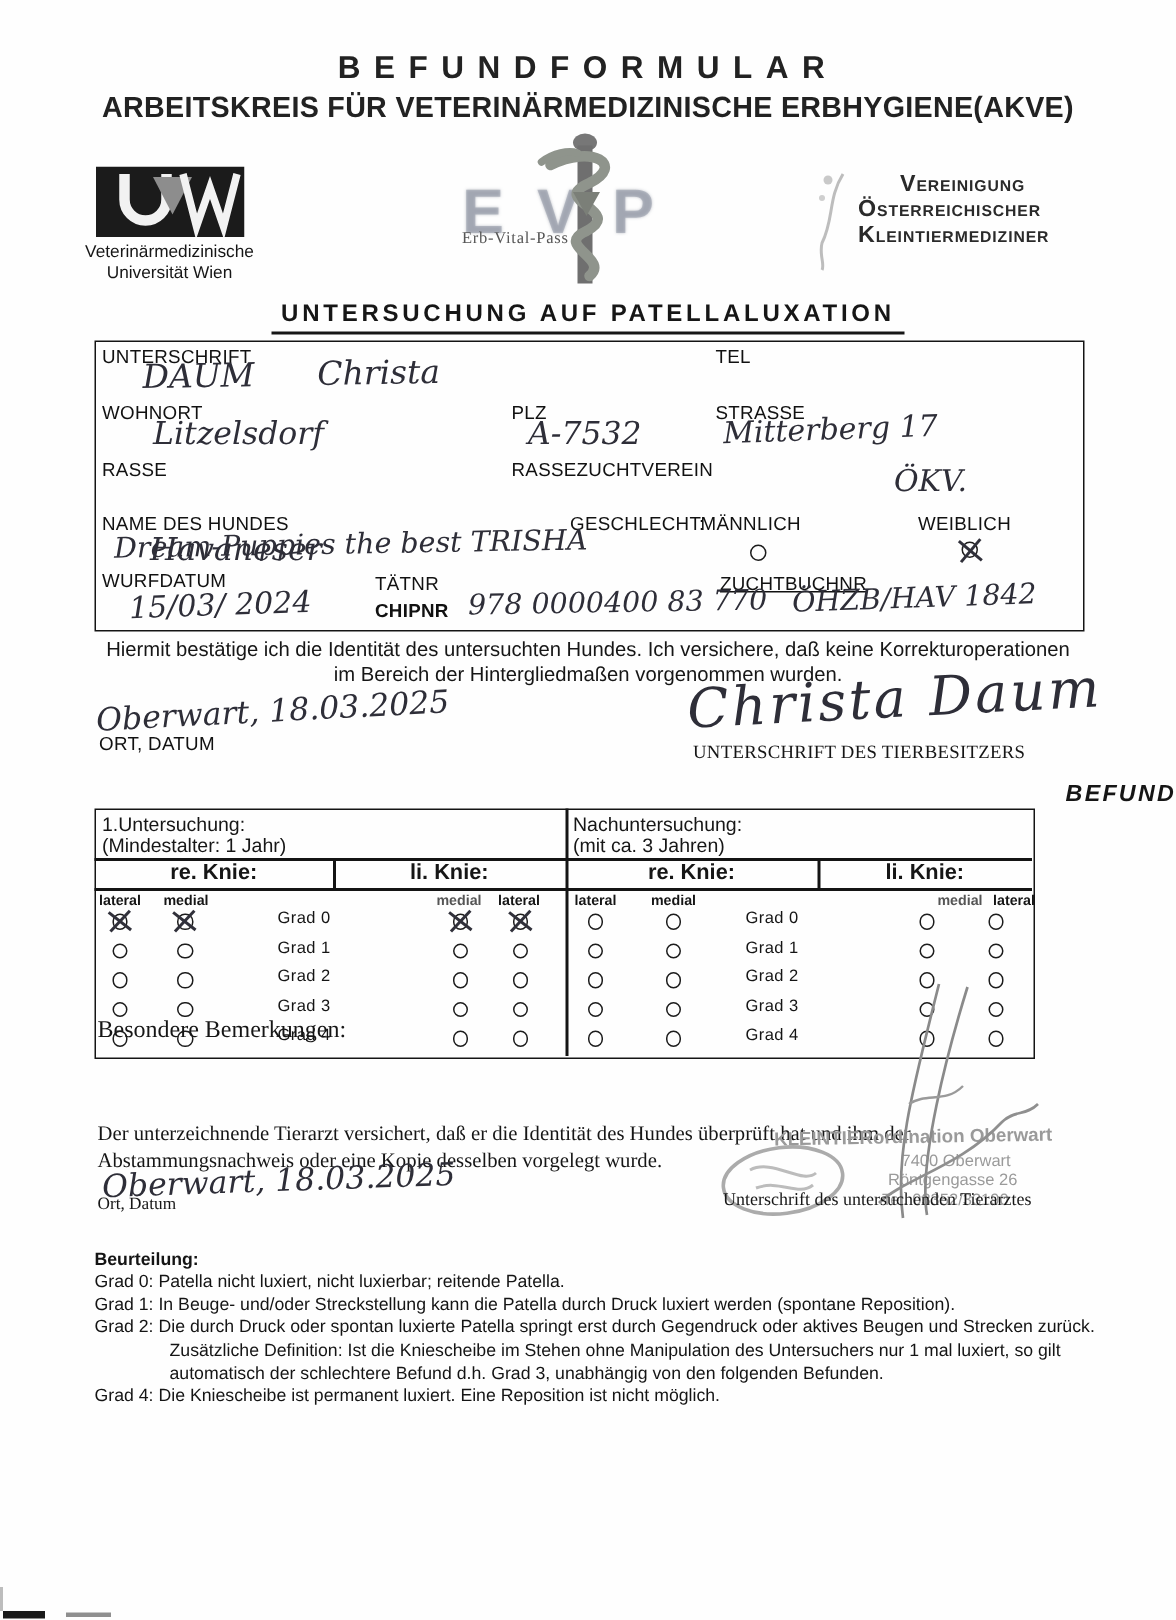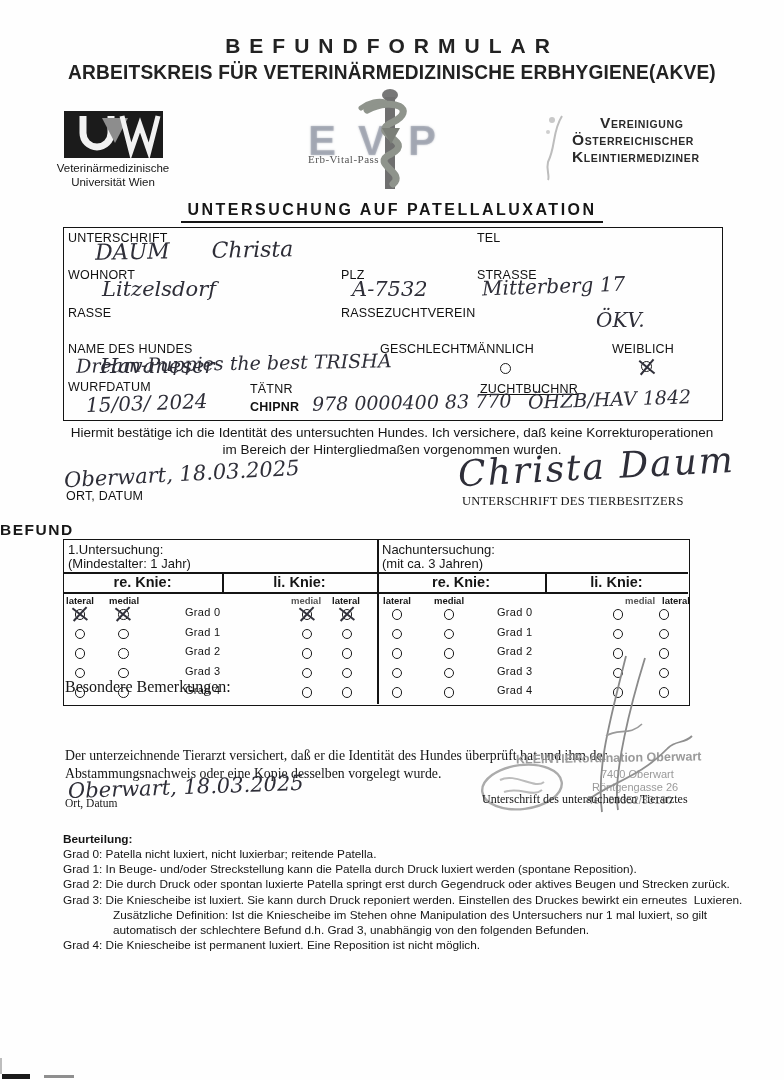--- a/index.html
+++ b/index.html
@@ -117,21 +117,21 @@
   <div class="abs hand" style="top:388px;left:528px;font-size:19px;transform:rotate(-2deg);">ÖHZB/HAV 1842</div>
 
   <div class="abs" style="top:425px;left:0;width:784px;text-align:center;font-size:13.5px;">Hiermit bestätige ich die Identität des untersuchten Hundes. Ich versichere, daß keine Korrekturoperationen</div>
   <div class="abs" style="top:442px;left:0;width:784px;text-align:center;font-size:13.5px;">im Bereich der Hintergliedmaßen vorgenommen wurden.</div>
 
   <div class="abs hand" style="top:462px;left:64px;font-size:21px;transform:rotate(-3deg);">Oberwart, 18.03.2025</div>
   <div class="abs lbl" style="top:489px;left:66px;font-size:12.5px;">ORT, DATUM</div>
   <div class="abs hand" style="top:446px;left:458px;font-size:36px;letter-spacing:2px;transform:rotate(-3deg);">Christa Daum</div>
   <div class="abs serif" style="top:494px;left:462px;font-size:12.5px;letter-spacing:0.2px;">UNTERSCHRIFT DES TIERBESITZERS</div>
 
-  <div class="abs" style="top:521px;left:0;width:784px;text-align:left;font-weight:700;font-size:15.5px;letter-spacing:1.5px;">BEFUND</div>
+  <div class="abs" style="top:521px;left:0;width:784px;text-align:right;font-weight:700;font-size:15.5px;letter-spacing:1.5px;font-style:italic;">BEFUND</div>
 
   <div class="abs box" style="top:539px;left:63px;width:625px;height:165px;"></div>
   <div class="abs vline" style="top:539px;left:377px;height:165px;"></div>
   <div class="abs hline" style="top:572px;left:63px;width:625px;"></div>
   <div class="abs hline" style="top:592px;left:63px;width:625px;"></div>
   <div class="abs vline" style="top:572px;left:222px;height:20px;"></div>
   <div class="abs vline" style="top:572px;left:545px;height:20px;"></div>
 
   <div class="abs" style="top:542px;left:68px;font-size:13px;">1.Untersuchung:</div>
   <div class="abs" style="top:556px;left:68px;font-size:13px;">(Mindestalter: 1 Jahr)</div>
@@ -246,21 +246,20 @@
     <path d="M126 162 C142 146 180 138 208 108 C216 100 224 104 232 96" fill="none" stroke="#8f8f8f" stroke-width="1.8"></path>
     <path d="M146 96 C158 88 170 96 182 84" fill="none" stroke="#9a9a9a" stroke-width="1.6"></path>
   </svg>
   <div class="abs serif" style="top:792px;left:482px;font-size:12px;">Unterschrift des untersuchenden Tierarztes</div>
 
   <div class="abs beu" style="top:832px;left:63px;font-weight:700;">Beurteilung:</div>
   <div class="abs" style="top:847px;left:63px;" id="beu-lines">
       <div class="beu" style="padding-left: 0px;">Grad 0: Patella nicht luxiert, nicht luxierbar; reitende Patella.</div>
       <div class="beu" style="padding-left: 0px;">Grad 1: In Beuge- und/oder Streckstellung kann die Patella durch Druck luxiert werden (spontane Reposition).</div>
       <div class="beu" style="padding-left: 0px;">Grad 2: Die durch Druck oder spontan luxierte Patella springt erst durch Gegendruck oder aktives Beugen und Strecken zurück.</div>
-      <div class="beu" style="padding-left: 0px;">Grad 3: Die Kniescheibe ist luxiert. Sie kann durch Druck reponiert werden. Einstellen des Druckes bewirkt ein erneutes  Luxieren.</div>
       <div class="beu" style="padding-left: 50px;">Zusätzliche Definition: Ist die Kniescheibe im Stehen ohne Manipulation des Untersuchers nur 1 mal luxiert, so gilt</div>
       <div class="beu" style="padding-left: 50px;">automatisch der schlechtere Befund d.h. Grad 3, unabhängig von den folgenden Befunden.</div>
       <div class="beu" style="padding-left: 0px;">Grad 4: Die Kniescheibe ist permanent luxiert. Eine Reposition ist nicht möglich.</div>
     </div>
 
   <div class="abs" style="top:1074px;left:2px;width:28px;height:5px;background:#1a1a1a;"></div>
   <div class="abs" style="top:1075px;left:44px;width:30px;height:3px;background:#8f8f8f;"></div>
   <div class="abs" style="top:1058px;left:0px;width:2px;height:16px;background:#bdbdbd;"></div>
 </div>
 

